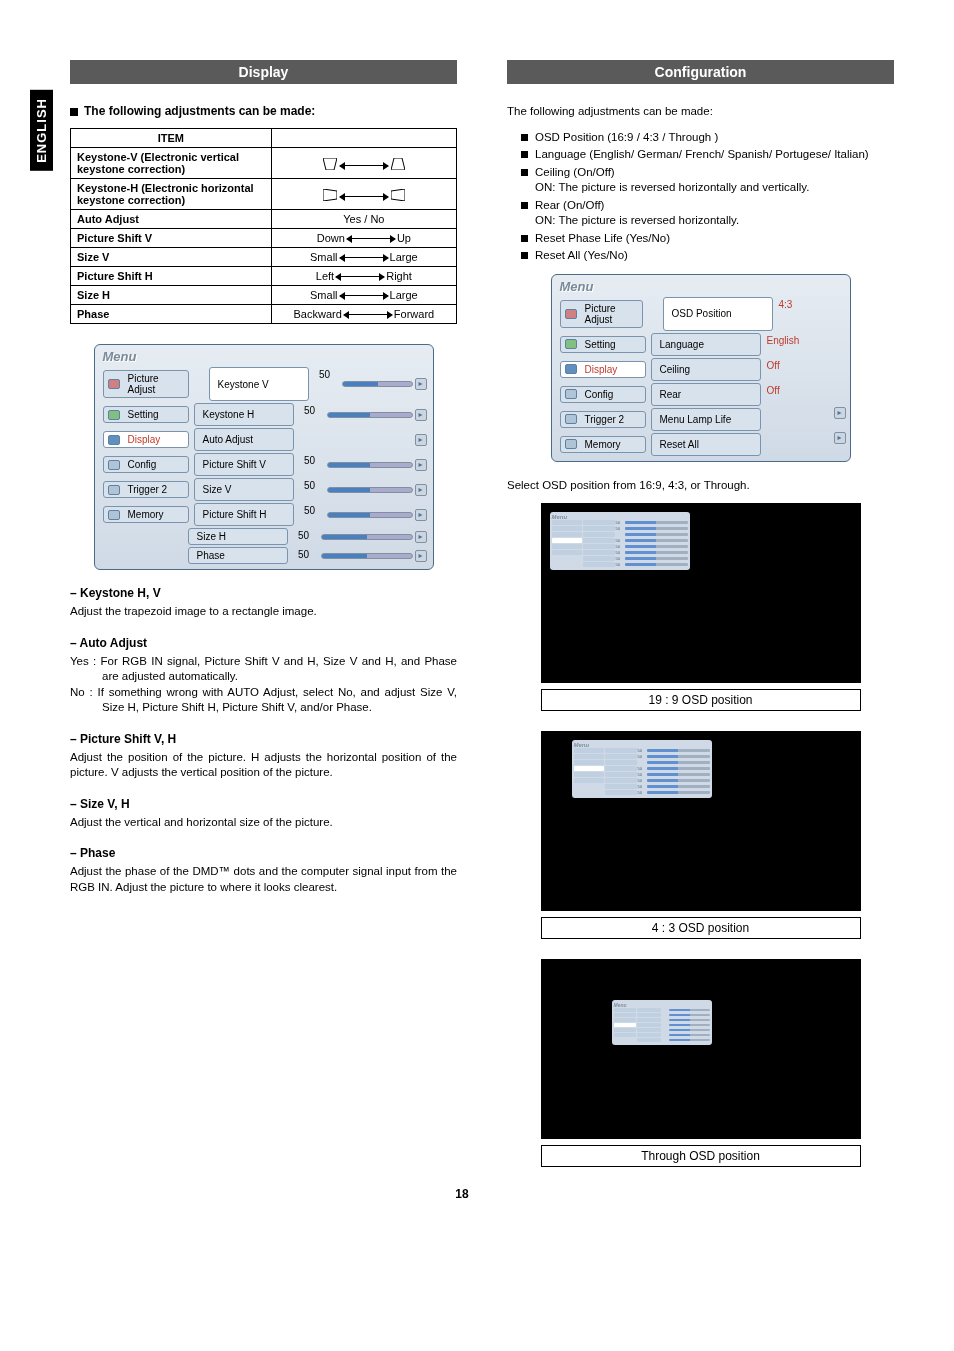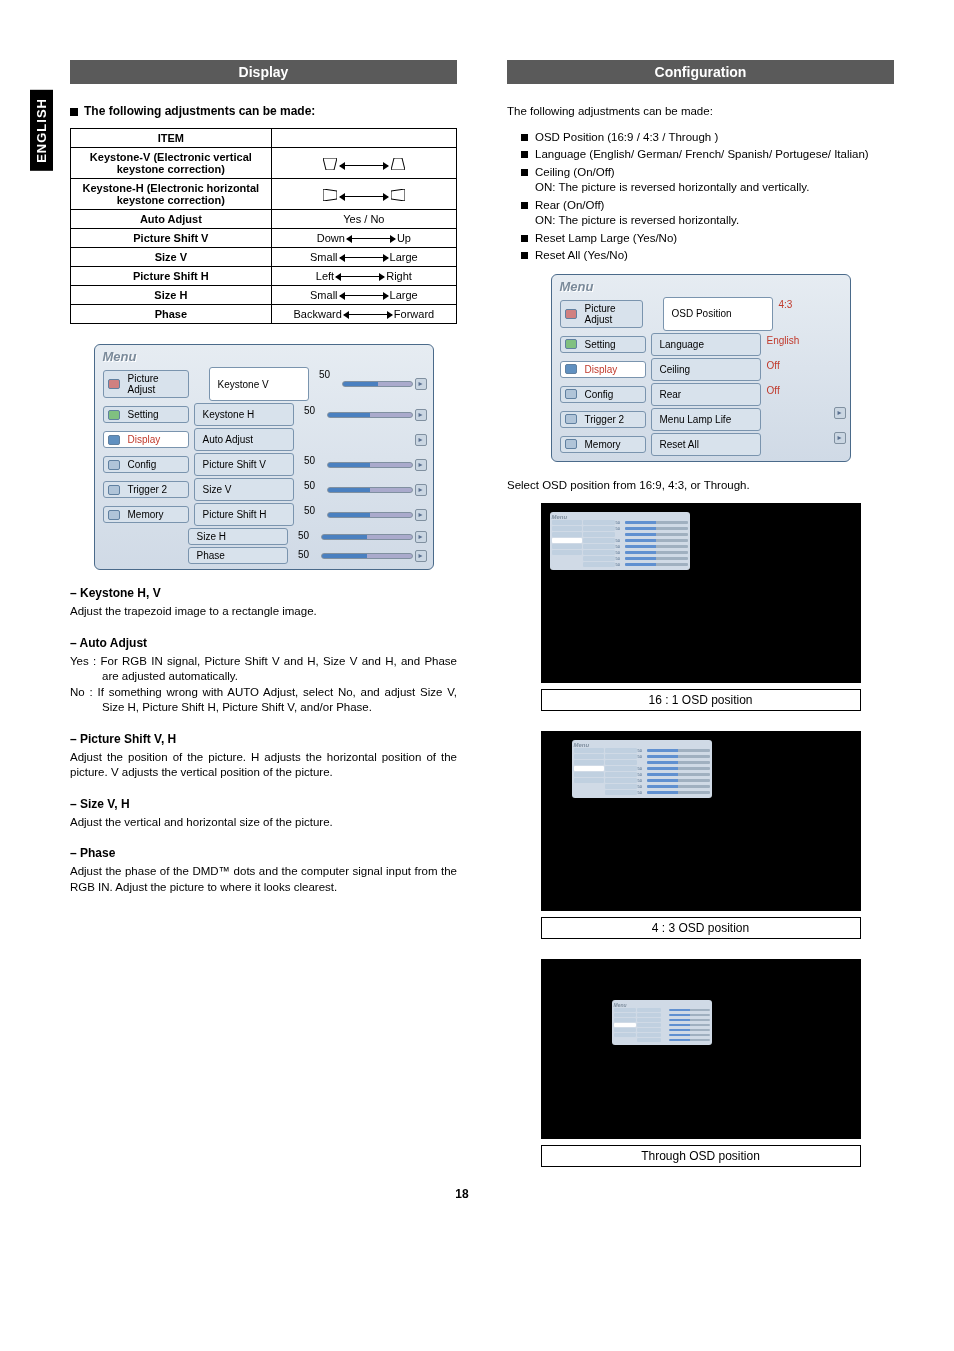--- a/index.html
+++ b/index.html
@@ -58,21 +58,21 @@
   }
   table.spec {
     width: 100%;
     border-collapse: collapse;
     margin-bottom: 20px;
     font-size: 11px;
   }
   table.spec th, table.spec td {
     border: 1px solid #000;
     padding: 3px 6px;
-    text-align: center;
+    text-align: left;
   }
   table.spec th.center { text-align: center; }
   table.spec td.center { text-align: center; }
   .arrow-span { display: inline-flex; align-items: center; gap: 2px; }
   .arrow-line { display: inline-block; width: 48px; height: 1px; background: #000; position: relative; }
   .arrow-line.left::before, .arrow-line.both::before {
     content: ''; position: absolute; left: -1px; top: -3px;
     border-right: 6px solid #000; border-top: 4px solid transparent; border-bottom: 4px solid transparent;
   }
   .arrow-line.right::after, .arrow-line.both::after {
@@ -445,21 +445,21 @@
 
     <div class="col">
       <div class="section-header">Configuration</div>
       <div class="body-text" style="margin-bottom:10px;">The following adjustments can be made:</div>
 
       <ul class="bul">
         <li>OSD Position (16:9 / 4:3 / Through )</li>
         <li>Language (English/ German/ French/ Spanish/ Portugese/ Italian)</li>
         <li><span>Ceiling (On/Off)</span><br><span class="indent" style="padding-left:0;">ON: The picture is reversed horizontally and vertically.</span></li>
         <li><span>Rear (On/Off)</span><br><span class="indent" style="padding-left:0;">ON: The picture is reversed horizontally.</span></li>
-        <li>Reset Lamp Large (Yes/No)</li>
+        <li>Reset Phase Life (Yes/No)</li>
         <li>Reset All (Yes/No)</li>
       </ul>
 
       <div class="menu-box" style="width:300px;">
         <div class="menu-title">Menu</div>
         <div class="menu-row">
           <div class="menu-left">
               <span class="mi-icon red"></span>
               <span>Picture Adjust</span>
             </div>
@@ -578,21 +578,21 @@
               <div class="mini-bar"></div>
             </div>
           <div class="mini-row">
               <div style="width:30px;"></div>
               <div class="mini-cell" style="width:32px;"></div>
               <div style="width:8px;font-size:4px;">50</div>
               <div class="mini-bar"></div>
             </div>
         </div>
       </div>
-      <div class="caption-box">16 : 1  OSD position</div>
+      <div class="caption-box">19 : 9  OSD position</div>
 
       <div class="screen">
         <div class="mini" style="left:30px; top:8px; width:140px;">
           <div style="font-weight:bold;font-style:italic;font-size:6px;color:#8090a0;">Menu</div>
           <div class="mini-row">
               <div class="mini-cell" style="width:30px;"></div>
               <div class="mini-cell" style="width:32px;"></div>
               <div style="width:8px;font-size:4px;">50</div>
               <div class="mini-bar"></div>
             </div>

